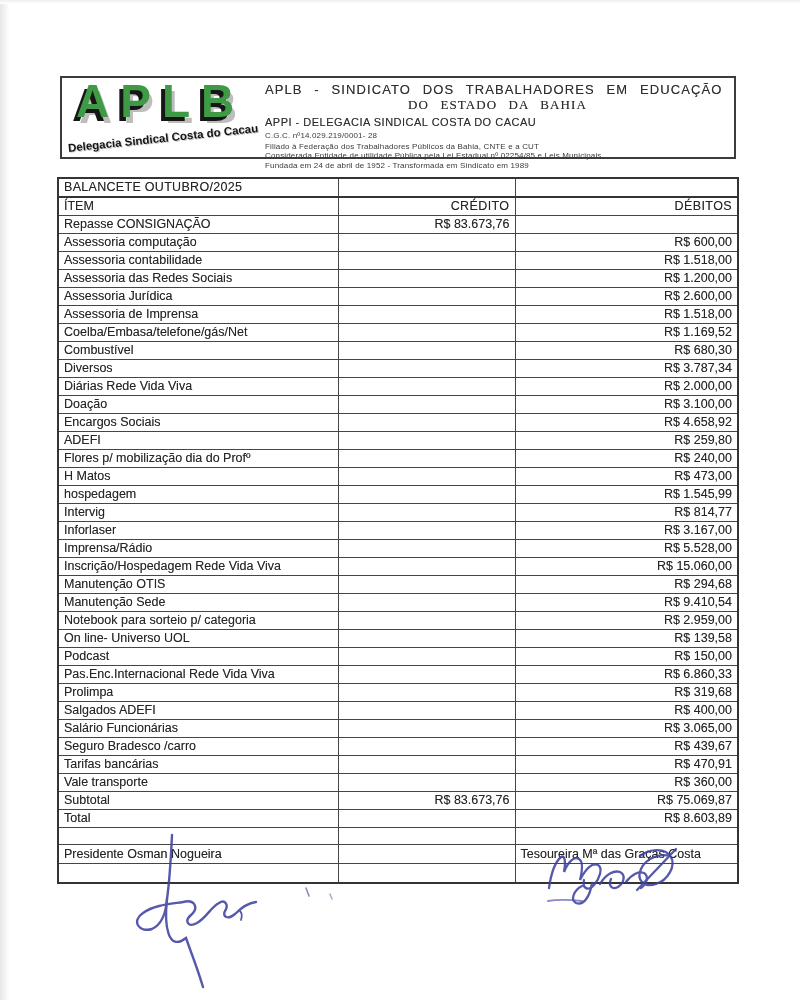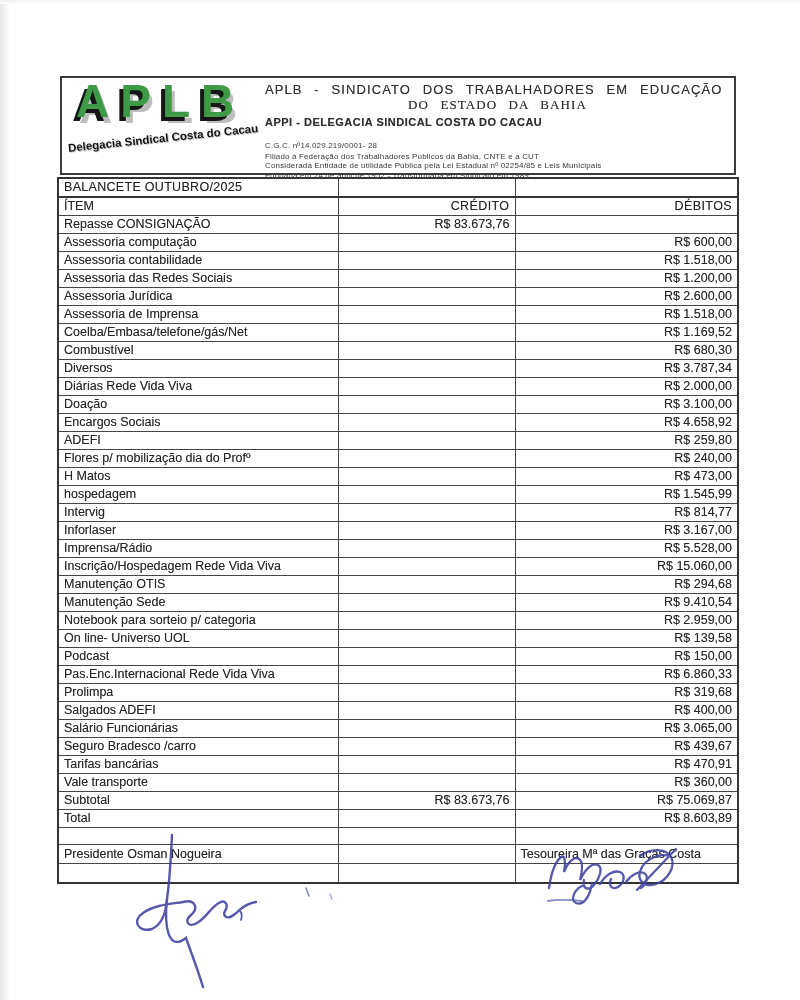--- a/index.html
+++ b/index.html
@@ -7,21 +7,21 @@
     width:800px;height:1000px;position:relative;background:#ffffff;
     font-family:"Liberation Sans", sans-serif;color:#2a2a2a;overflow:hidden;
   }
   .scan-left{position:absolute;left:0;top:0;width:9px;height:100%;
     background:linear-gradient(to right,#e7e7e7,#fdfdfd);}
   .scan-top{position:absolute;left:0;top:0;width:100%;height:4px;
     background:linear-gradient(#efefef,#ffffff);}
 
   
   .letterhead{
-    position:absolute;left:60px;top:76px;width:676px;height:99px;
+    position:absolute;left:60px;top:76px;width:676px;height:83px;
     border:2px solid #3c3c3c;background:#fff;box-sizing:border-box;
   }
   .logo-word{
     position:absolute;left:14px;top:-4px;
     font-size:46px;font-weight:900;letter-spacing:11px;
     color:#3e9a44;
     text-shadow:-4px 4px 0 #161616, 3px 6px 0 #bdbdbd;
     font-family:"Liberation Sans", sans-serif;
   }
   .logo-sub{
@@ -29,22 +29,22 @@
     transform:rotate(-6deg);transform-origin:left center;
     font-size:11.5px;font-weight:700;color:#141414;white-space:nowrap;
     text-shadow:1px 1px 0 #c9c9c9;
   }
   .head-text{position:absolute;left:203px;top:4px;width:465px;}
   .org-line1{font-size:13px;letter-spacing:1.1px;word-spacing:7px;color:#2f2f2f;
     text-shadow:0 0 .6px rgba(50,50,50,.55);white-space:nowrap;}
   .org-line2{font-size:13px;letter-spacing:1.1px;word-spacing:7px;color:#2f2f2f;
     text-align:center;text-shadow:0 0 .6px rgba(50,50,50,.55);font-family:Liberation Serif, serif;}
   .org-line3{font-size:11px;letter-spacing:.5px;color:#2f2f2f;margin-top:3px;
-    text-shadow:0 0 .5px rgba(50,50,50,.5);font-weight:bold;}
-  .fine{font-size:8px;line-height:9.6px;color:#3a3a3a;margin-top:13px;letter-spacing:.15px;}
+    text-shadow:0 0 .5px rgba(50,50,50,.5);}
+  .fine{font-size:8px;line-height:9.6px;color:#3a3a3a;margin-top:3px;letter-spacing:.15px;}
   .fine div{white-space:nowrap;}
   .fine .cgc{margin-bottom:1px;}
 
   
   table.balance{
     position:absolute;left:57px;top:177px;width:680px;
     border-collapse:collapse;table-layout:fixed;
     border:2.5px solid #343434;background:#fff;
   }
   table.balance td{

